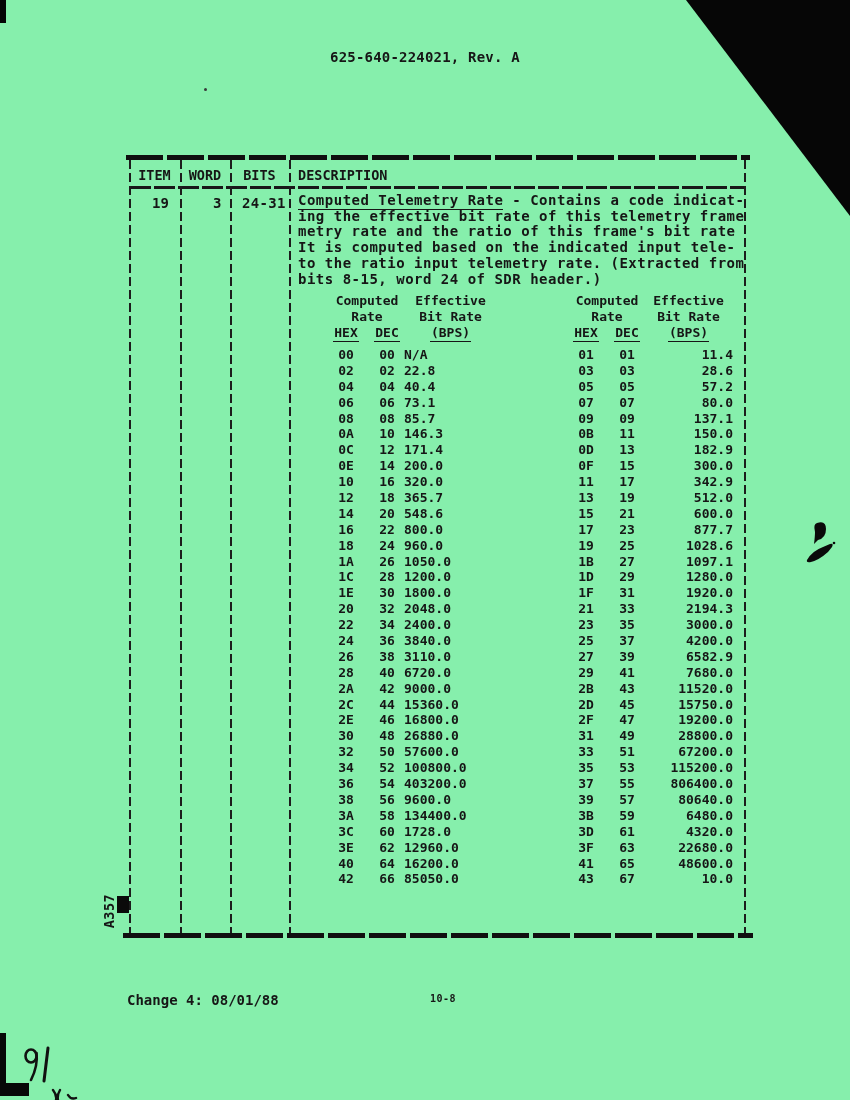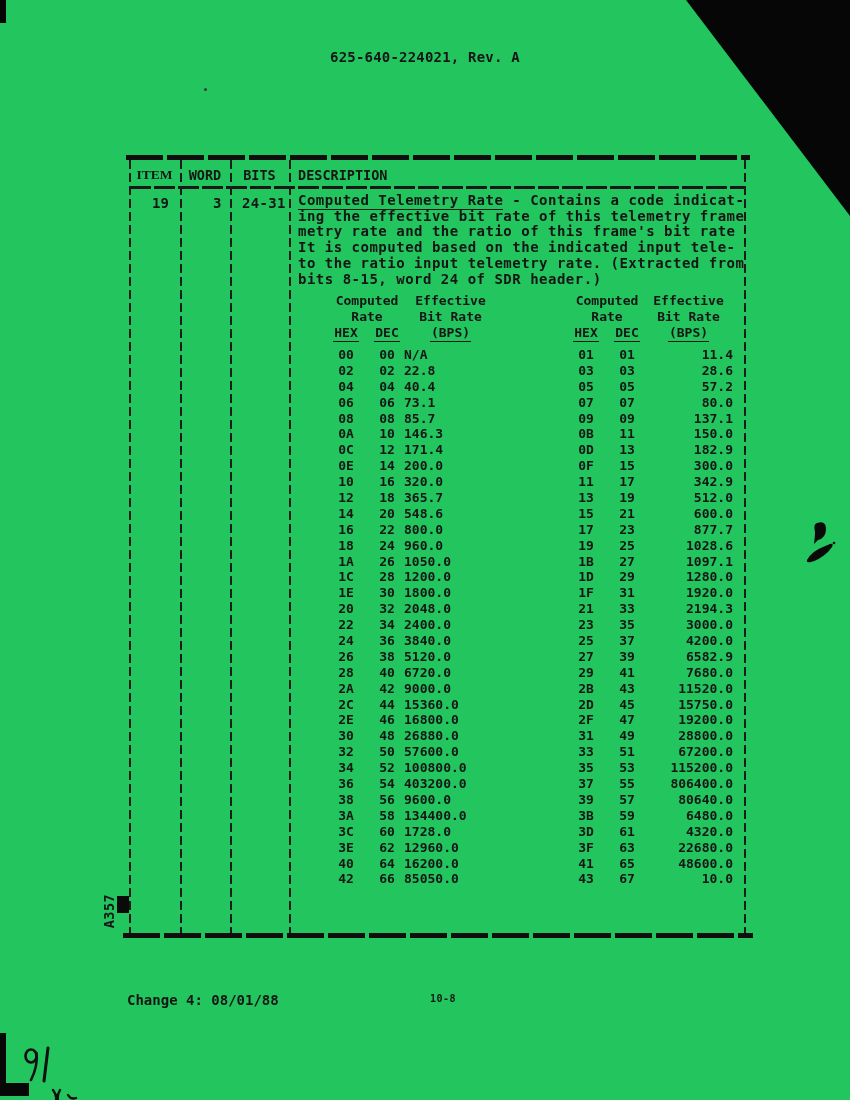--- a/index.html
+++ b/index.html
@@ -1,16 +1,16 @@
 <!DOCTYPE html>
 <html><head>
 <meta charset="utf-8">
 <style>
   html,body{margin:0;padding:0;background:#9a9a9a;}
-  .page{position:relative;width:850px;height:1100px;background:#22c55e;overflow:hidden;
+  .page{position:relative;width:850px;height:1100px;background:#86efac;overflow:hidden;
         font-family:"DejaVu Sans Mono","Liberation Mono",monospace;font-weight:700;color:#161616;}
   .abs{position:absolute;}
 
   
   .tl-bar{left:0;top:0;width:6px;height:23px;background:#050505;}
   .corner-fold{left:686px;top:0;width:164px;height:216px;background:#060606;
                clip-path:polygon(0 0,100% 0,100% 100%);}
   .speck{left:204px;top:88px;width:3px;height:3px;border-radius:50%;background:#3a3a3a;}
   .bl-v{left:0;top:1033px;width:6px;height:57px;background:#070707;}
   .bl-h{left:0;top:1083px;width:29px;height:13px;background:#070707;}
@@ -24,21 +24,21 @@
   .b-top{left:126px;top:155px;width:624px;height:5px;}
   .b-bottom{left:123px;top:933px;width:630px;height:5px;}
   .b-sep{left:130px;top:186px;width:614px;height:3px;
          background:repeating-linear-gradient(90deg,#181818 0 21px,transparent 21px 24px);}
   .vline{top:160px;height:773px;width:2px;
          background:repeating-linear-gradient(180deg,#1c1c1c 0 9px,transparent 9px 13px);}
   .v0{left:129px;} .v1{left:180px;} .v2{left:230px;} .v3{left:289px;} .v4{left:744px;}
 
   
   .colh{top:167px;font-size:13.5px;text-align:center;}
-  .h-item{left:129px;width:51px;font-family:Liberation Serif, serif;} .h-word{left:180px;width:50px;}
+  .h-item{left:129px;width:51px;} .h-word{left:180px;width:50px;}
   .h-bits{left:230px;width:59px;} .h-desc{left:298px;text-align:left;}
   .entryv{top:195px;font-size:14px;}
   .e-item{left:152px;} .e-word{left:213px;} .e-bits{left:242px;letter-spacing:0.3px;}
 
   
   .desc{left:298px;top:193px;width:452px;font-size:14px;letter-spacing:0.5px;line-height:15.7px;}
   .dline{white-space:pre;}
   .und{border-bottom:1.5px solid #161616;padding-bottom:0.5px;}
 
   
@@ -275,21 +275,21 @@
             <span class="rc1">24</span>
             <span class="rc2">36</span>
             <span class="rc3">3840.0</span>
             <span class="rc4">25</span>
             <span class="rc5">37</span>
             <span class="rc6">4200.0</span>
           </div>
           <div class="rrow">
             <span class="rc1">26</span>
             <span class="rc2">38</span>
-            <span class="rc3">5120.0</span>
+            <span class="rc3">3110.0</span>
             <span class="rc4">27</span>
             <span class="rc5">39</span>
             <span class="rc6">6582.9</span>
           </div>
           <div class="rrow">
             <span class="rc1">28</span>
             <span class="rc2">40</span>
             <span class="rc3">6720.0</span>
             <span class="rc4">29</span>
             <span class="rc5">41</span>

